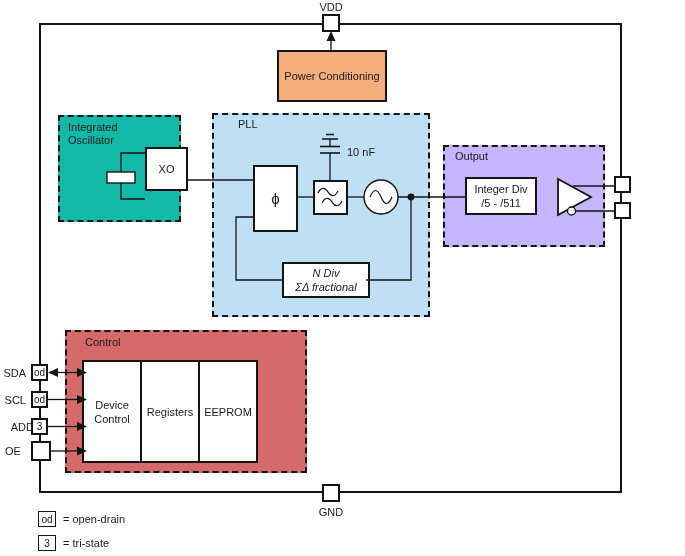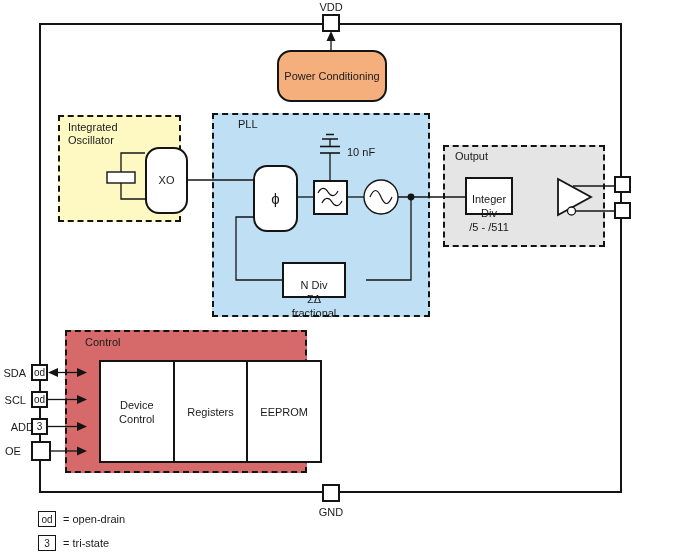--- a/index.html
+++ b/index.html
@@ -8,21 +8,21 @@
     font-family:"Liberation Sans","DejaVu Sans",sans-serif;
     color:#1a1a1a; overflow:hidden;
   }
   .abs { position:absolute; box-sizing:border-box; }
   .outer-border { border:2.5px solid #141414; }
   .box-dashed { border:2.5px dashed #141414; }
   .box-solid { background:#fff; border:2.5px solid #141414; }
   .pin { background:#fff; border:2px solid #141414; }
   .lbl { font-size:11px; line-height:13px; white-space:nowrap; }
   .title { font-size:11px; line-height:13px; }
-  .center { display:flex; align-items:center; justify-content:center; text-align:center;border-radius:14px; }
+  .center { display:flex; align-items:center; justify-content:center; text-align:center; }
   .two-line { font-size:11px; line-height:14px; text-align:center; }
   .badge { font-size:10px; line-height:13px; display:flex; align-items:center; justify-content:center; }
   .ctrl-inner { background:#fff; border:2.5px solid #141414; display:flex; }
   .ctrl-section { flex:1; display:flex; align-items:center; justify-content:center;
                   text-align:center; font-size:11px; line-height:14px; padding:2px; }
   .ctrl-section + .ctrl-section { border-left:2px solid #141414; }
   .right-labels { font-size:11px; line-height:16px; }
   svg.overlay { position:absolute; left:0; top:0; pointer-events:none; }
   .phi { font-size:15px; }
 </style>
@@ -30,52 +30,52 @@
 <body>
 
 <div id="stage">
 
   <div class="abs outer-border" style="left:39px; top:23px; width:583px; height:470px;"></div>
 
   <div class="abs box-solid center" style="left: 277px; top: 50px; width: 110px; height: 52px; background: rgb(244, 175, 125);">
     <span class="lbl">Power Conditioning</span>
   </div>
 
-  <div class="abs box-dashed" style="left: 58px; top: 115px; width: 123px; height: 107px; background: #fef9c3;">
+  <div class="abs box-dashed" style="left: 58px; top: 115px; width: 123px; height: 107px; background: #14b8a6;">
     <div class="title" style="margin:4px 0 0 8px; width:78px;">Integrated Oscillator</div>
   </div>
-  <div class="abs box-solid center" style="left:145px; top:147px; width:43px; height:67px;">
+  <div class="abs box-solid center" style="left:145px; top:147px; width:43px; height:44px;">
     <span class="lbl">XO</span>
   </div>
 
   <div class="abs box-dashed" style="left: 212px; top: 113px; width: 218px; height: 204px; background: rgb(191, 223, 245);">
     <div class="title" style="margin:3px 0 0 8px;padding-left:16px;">PLL</div>
   </div>
   <div class="abs box-solid center" style="left:253px; top:165px; width:45px; height:67px;">
     <span class="phi">ϕ</span>
   </div>
   <div class="abs box-solid" style="left:313px; top:180px; width:35px; height:35px;"></div>
   <div class="abs lbl" style="left:347px; top:146px;">10 nF</div>
-  <div class="abs box-solid two-line" style="left:282px; top:262px; width:64px; height:36px; padding-top:14px;">
+  <div class="abs box-solid two-line" style="left:282px; top:262px; width:88px; height:36px; padding-top:2px;font-style:italic;">
     <div>N Div</div>
     <div>ΣΔ fractional</div>
   </div>
 
-  <div class="abs box-dashed" style="left: 443px; top: 145px; width: 162px; height: 102px; background: #e5e5e5;">
+  <div class="abs box-dashed" style="left: 443px; top: 145px; width: 162px; height: 102px; background: #c4b5fd;">
     <div class="title" style="margin:3px 0 0 10px;">Output</div>
   </div>
-  <div class="abs box-solid two-line" style="left:465px; top:177px; width:48px; height:38px; padding-top:13px;">
+  <div class="abs box-solid two-line" style="left:465px; top:177px; width:72px; height:38px; padding-top:3px;">
     <div>Integer Div</div>
     <div>/5 - /511</div>
   </div>
 
   <div class="abs box-dashed" style="left: 65px; top: 330px; width: 242px; height: 143px; background: rgb(214, 106, 106);">
     <div class="title" style="margin:4px 0 0 18px;">Control</div>
   </div>
-  <div class="abs ctrl-inner" style="left:99px; top:360px; width:223px; height:103px;">
+  <div class="abs ctrl-inner" style="left:82px; top:360px; width:176px; height:103px;">
     <div class="ctrl-section">Device Control</div>
     <div class="ctrl-section">Registers</div>
     <div class="ctrl-section">EEPROM</div>
   </div>
 
   <div class="abs lbl" style="left:312px; top:1px; width:38px; text-align:center;">VDD</div>
   <div class="abs pin" style="left:322px; top:14px; width:18px; height:18px;"></div>
   <div class="abs pin" style="left:322px; top:484px; width:18px; height:18px;"></div>
   <div class="abs lbl" style="left:312px; top:506px; width:38px; text-align:center;">GND</div>
 

